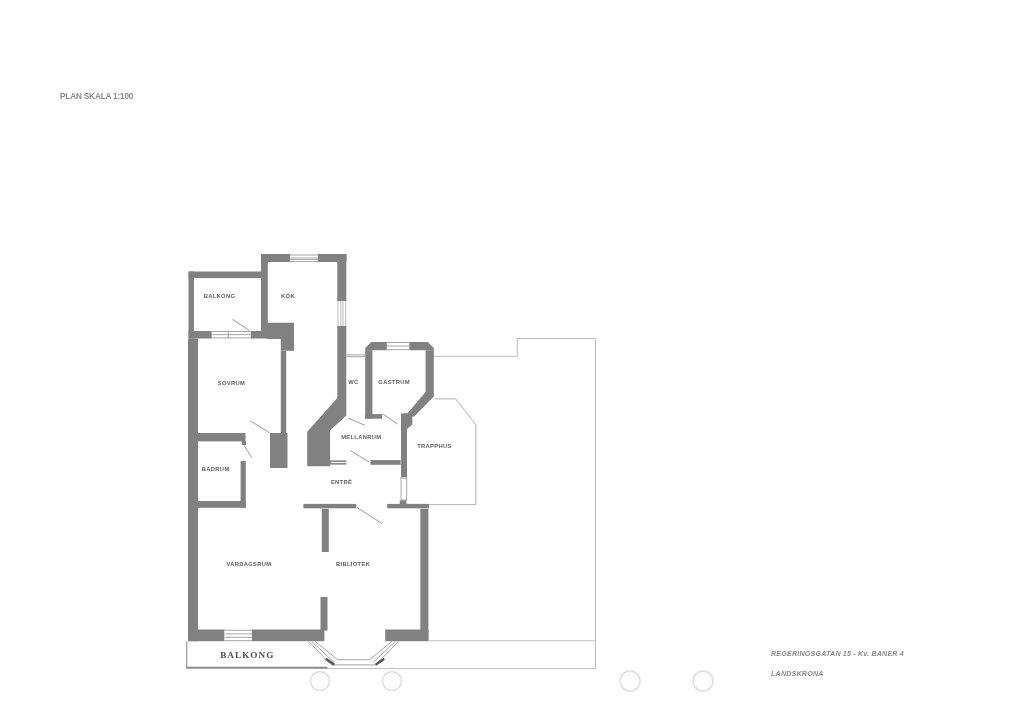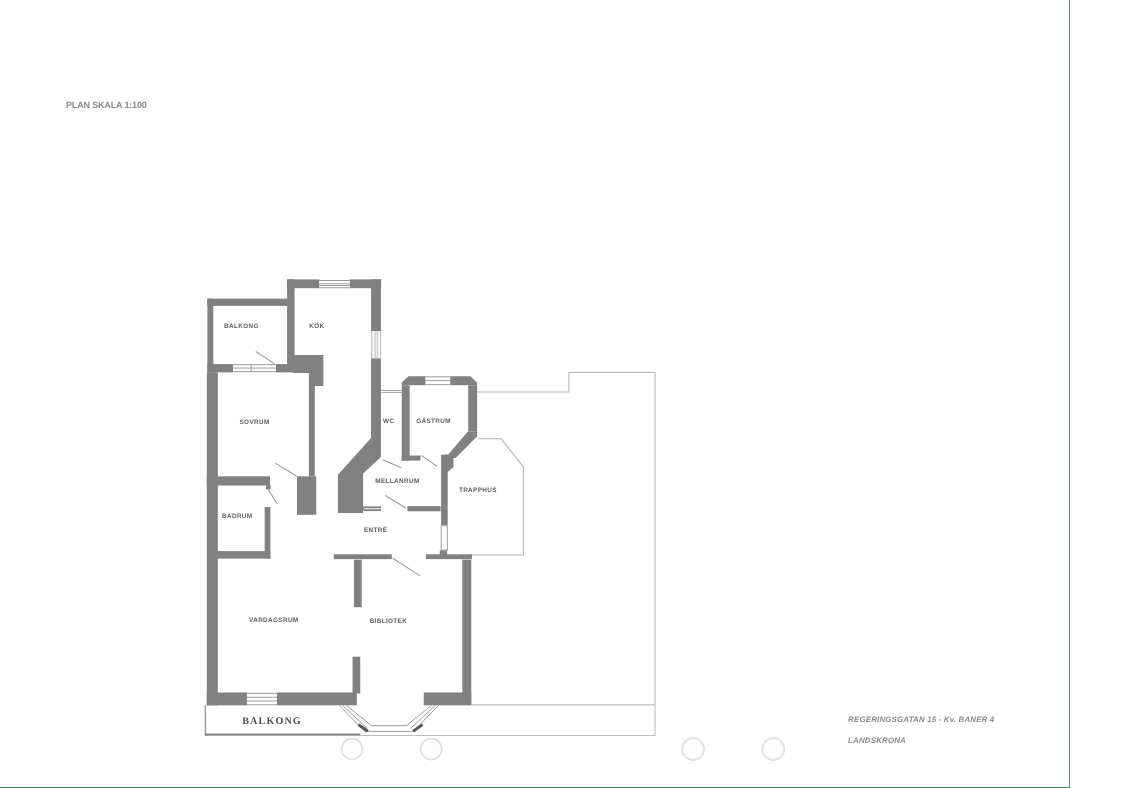--- a/index.html
+++ b/index.html
@@ -1,16 +1,16 @@
 <!DOCTYPE html>
 <html><head>
 <meta charset="utf-8">
 <style>
   html,body{margin:0;padding:0;background:#ffffff;}
-  .page{position:relative;width:972px;height:716px;background:#15803d;overflow:hidden;
+  .page{position:relative;width:972px;height:716px;background:#d946ef;overflow:hidden;
         font-family:"Liberation Sans", sans-serif;will-change:transform;transform:translateZ(0);}
   svg{position:absolute;left:0;top:0;}
   .lbl{font-family:"Liberation Sans", sans-serif;font-weight:bold;fill:#5d5d5d;
        font-size:5.8px;letter-spacing:0.32px;}
   .title{font-family:"Liberation Sans", sans-serif;font-weight:bold;fill:#8a8a8a;
        font-size:8.2px;letter-spacing:-0.15px;}
   .addr{font-family:"Liberation Sans", sans-serif;font-weight:bold;font-style:italic;
        fill:#8b8b8b;font-size:7.2px;letter-spacing:0.15px;}
   .serif{font-family:"Liberation Serif", serif;font-weight:bold;fill:#4f4f4f;
        font-size:9.2px;letter-spacing:1.05px;}

